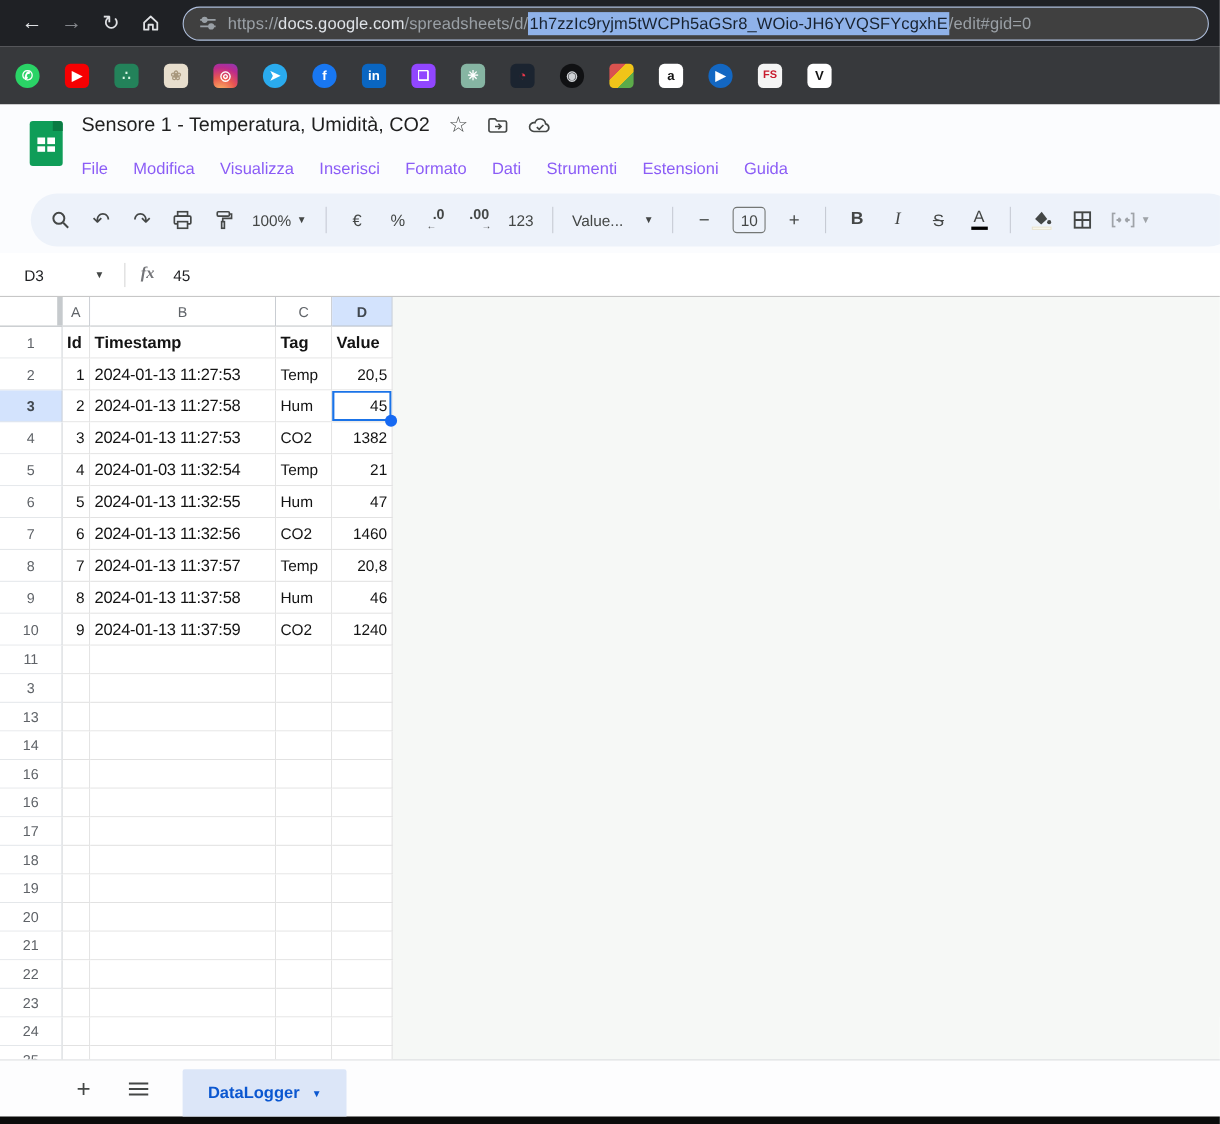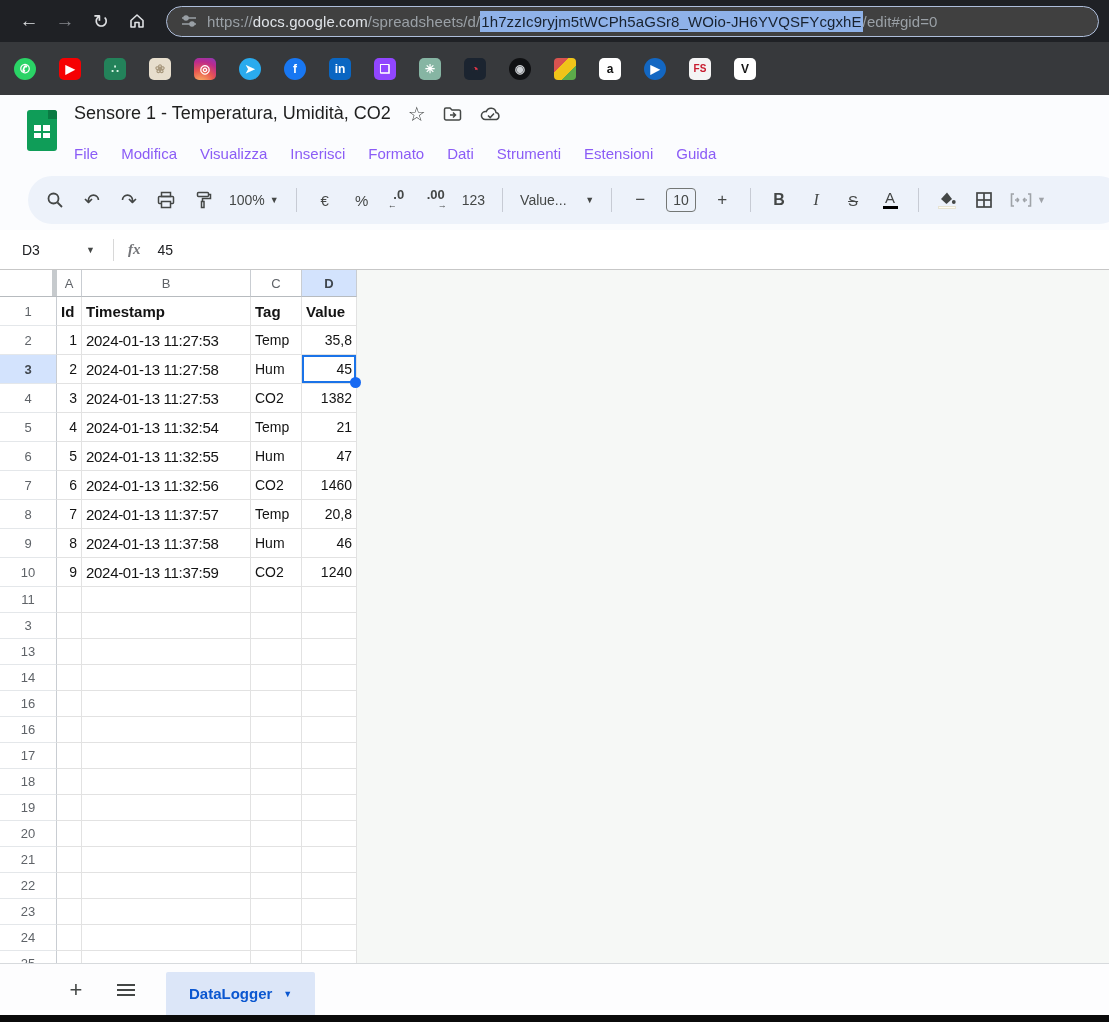--- a/index.html
+++ b/index.html
@@ -307,40 +307,40 @@
           <div class="cell hrow al-l" style="width: 25px;">Id</div>
           <div class="cell colB hrow al-l" style="width: 169px;">Timestamp</div>
           <div class="cell hrow al-l" style="width: 51px;">Tag</div>
           <div class="cell hrow al-l" style="width: 55px;">Value</div>
         </div>
         <div class="grow" style="height: 29px;">
           <div class="rh">2</div>
           <div class="cell al-r" style="width: 25px;">1</div>
           <div class="cell colB al-l" style="width: 169px;">2024-01-13 11:27:53</div>
           <div class="cell al-l" style="width: 51px;">Temp</div>
-          <div class="cell al-r" style="width: 55px;">35,8</div>
+          <div class="cell al-r" style="width: 55px;">20,5</div>
         </div>
         <div class="grow" style="height: 29px;">
           <div class="rh selhdr">3</div>
           <div class="cell al-r" style="width: 25px;">2</div>
           <div class="cell colB al-l" style="width: 169px;">2024-01-13 11:27:58</div>
           <div class="cell al-l" style="width: 51px;">Hum</div>
           <div class="cell al-r sel" style="width: 55px;">45<div class="fillhandle"></div></div>
         </div>
         <div class="grow" style="height: 29px;">
           <div class="rh">4</div>
           <div class="cell al-r" style="width: 25px;">3</div>
           <div class="cell colB al-l" style="width: 169px;">2024-01-13 11:27:53</div>
           <div class="cell al-l" style="width: 51px;">CO2</div>
           <div class="cell al-r" style="width: 55px;">1382</div>
         </div>
         <div class="grow" style="height: 29px;">
           <div class="rh">5</div>
           <div class="cell al-r" style="width: 25px;">4</div>
-          <div class="cell colB al-l" style="width: 169px;">2024-01-13 11:32:54</div>
+          <div class="cell colB al-l" style="width: 169px;">2024-01-03 11:32:54</div>
           <div class="cell al-l" style="width: 51px;">Temp</div>
           <div class="cell al-r" style="width: 55px;">21</div>
         </div>
         <div class="grow" style="height: 29px;">
           <div class="rh">6</div>
           <div class="cell al-r" style="width: 25px;">5</div>
           <div class="cell colB al-l" style="width: 169px;">2024-01-13 11:32:55</div>
           <div class="cell al-l" style="width: 51px;">Hum</div>
           <div class="cell al-r" style="width: 55px;">47</div>
         </div>

